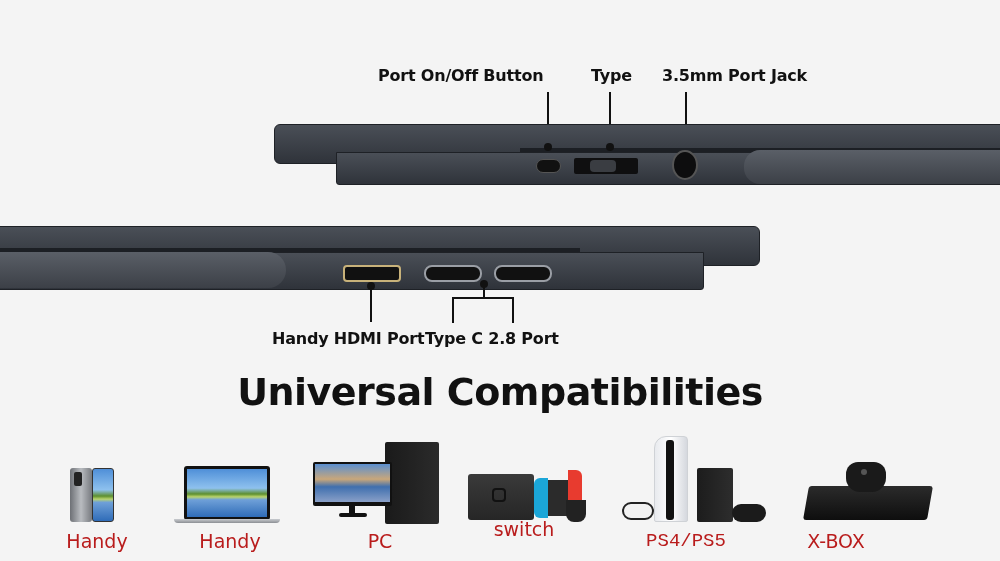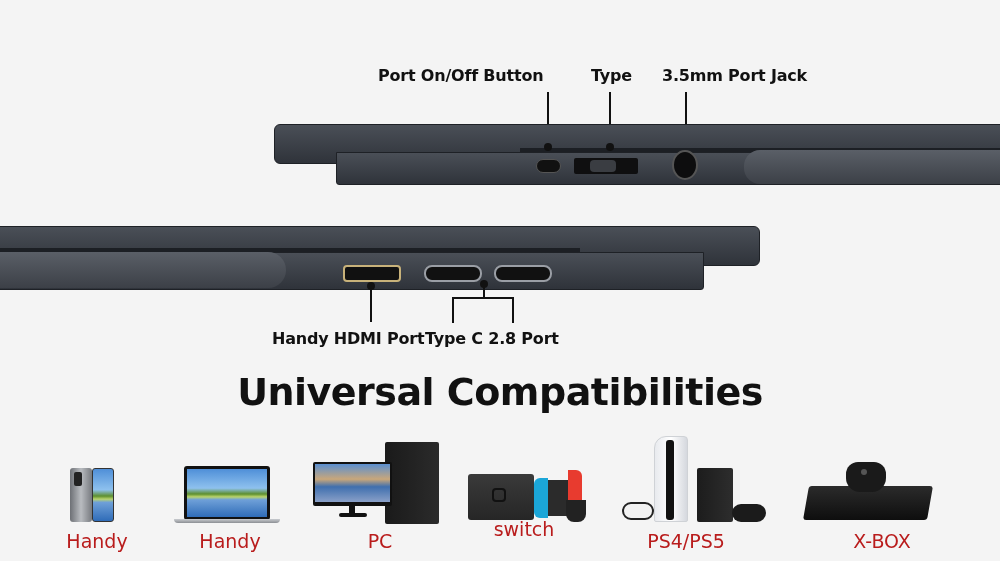--- a/index.html
+++ b/index.html
@@ -102,21 +102,21 @@
   </div>
   <span class="dev-label" style="left:524px; top:518px;">switch</span>
 
   <div class="dev" style="left:622px; top:436px; width:146px; height:88px;">
     <div style="position:absolute; left:32px; top:0; width:34px; height:86px; background:linear-gradient(90deg,#e8eaee,#ffffff,#d5d8de); border-radius:12px 4px 2px 2px; border:1px solid #cfd2d6;"></div>
     <div style="position:absolute; left:44px; top:4px; width:8px; height:80px; background:#111; border-radius:3px;"></div>
     <div style="position:absolute; left:75px; top:32px; width:36px; height:54px; background:linear-gradient(90deg,#1c1c1c,#2d2d2d); border-radius:2px;"></div>
     <div style="position:absolute; left:0; top:66px; width:32px; height:18px; background:#f2f2f2; border:2px solid #222; border-radius:9px;"></div>
     <div style="position:absolute; left:110px; top:68px; width:34px; height:18px; background:#1b1b1b; border-radius:9px;"></div>
   </div>
-  <span class="dev-label" style="left:686px; top:530px;">PS4/PS5</span>
+  <span class="dev-label" style="left:686px; top:530px;font-family:Liberation Mono, monospace;">PS4/PS5</span>
 
   <div class="dev" style="left:806px; top:456px; width:126px; height:68px;">
     <div style="position:absolute; left:0; top:30px; width:124px; height:34px; background:linear-gradient(#2b2b2b,#0e0e0e); transform:skewX(-10deg); border-radius:3px;"></div>
     <div style="position:absolute; left:40px; top:6px; width:40px; height:30px; background:#1a1a1a; border-radius:12px 12px 14px 14px;"></div>
     <div style="position:absolute; left:55px; top:13px; width:6px; height:6px; background:#555; border-radius:50%;"></div>
   </div>
-  <span class="dev-label" style="left:882px; top:530px;">X-BOX</span>
+  <span class="dev-label" style="left:836px; top:530px;">X-BOX</span>
 </div>
 
 </body></html>

